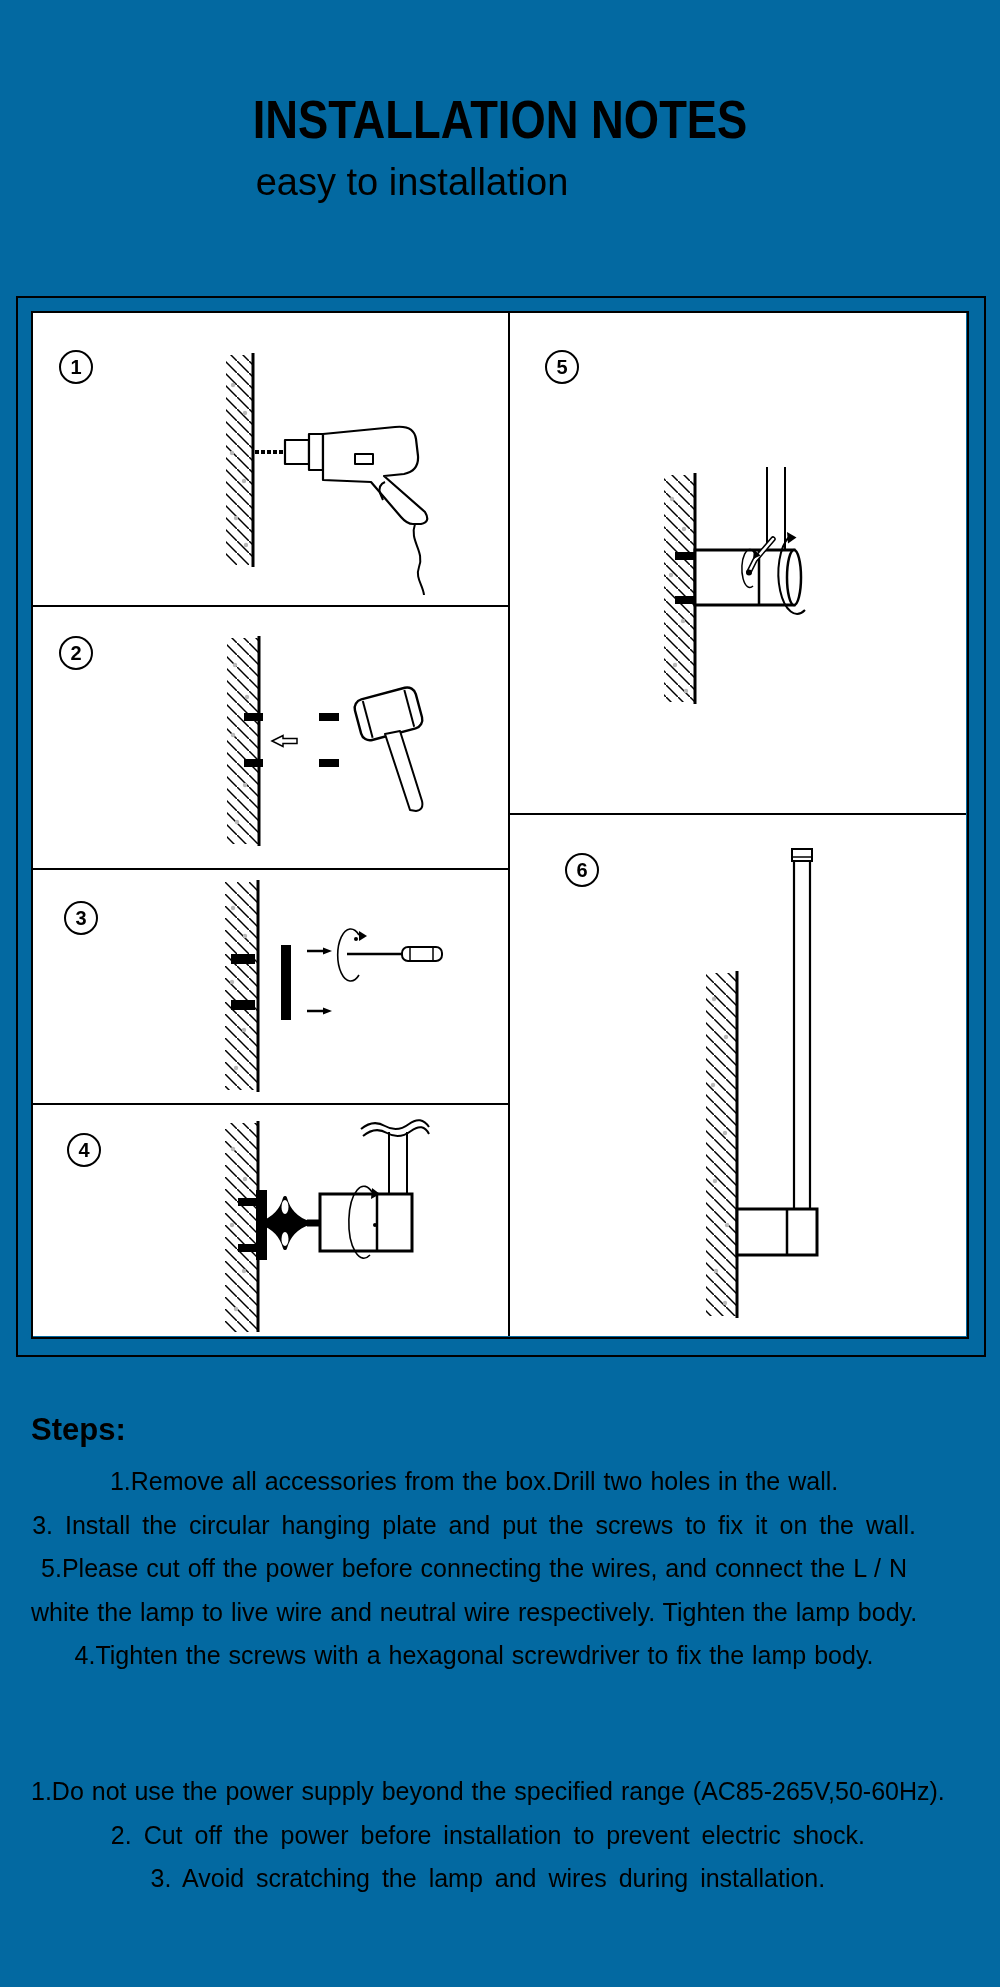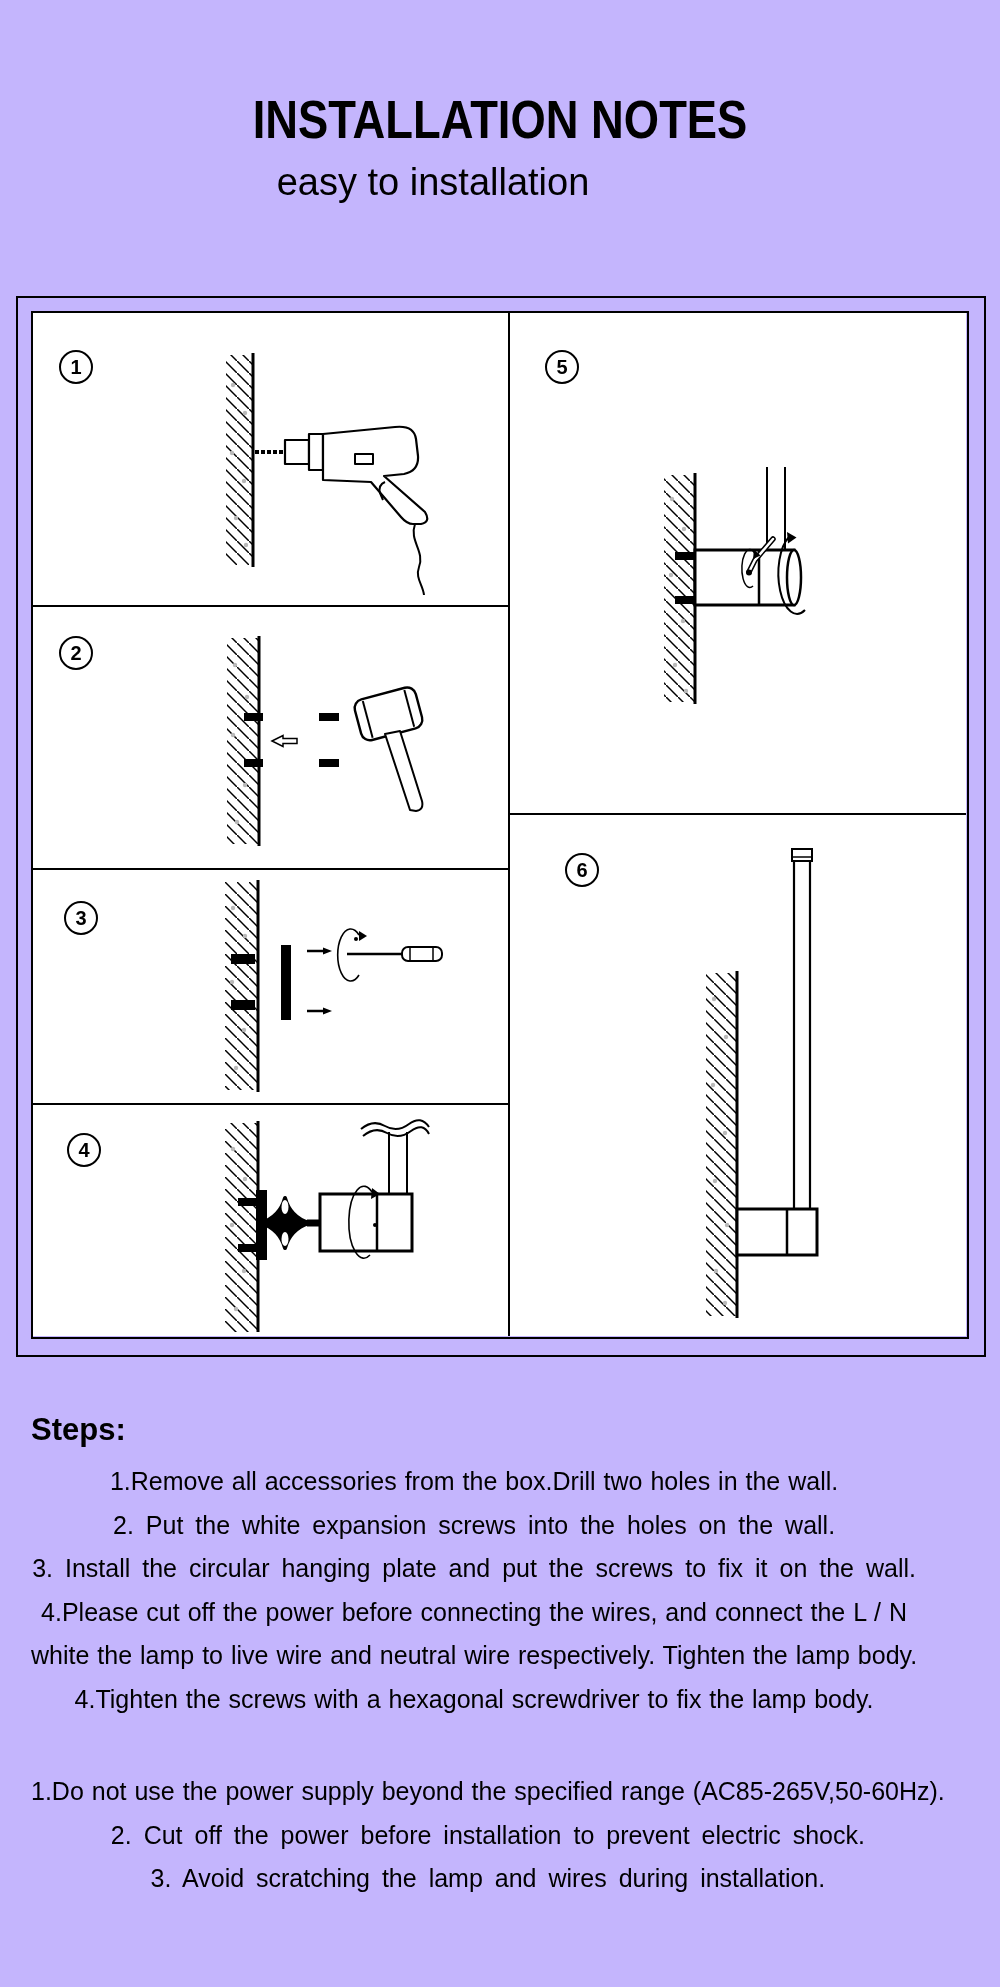--- a/index.html
+++ b/index.html
@@ -1,22 +1,22 @@
 <!DOCTYPE html>
 <html><head>
 <meta charset="utf-8">
 <style>
   html,body{margin:0;padding:0;background:#fff;}
-  .page{position:relative;width:1000px;height:1987px;background:#c4b5fd;color:#000;
+  .page{position:relative;width:1000px;height:1987px;background:#0369a1;color:#000;
         font-family:"Liberation Sans", sans-serif;overflow:hidden;}
   .title{position:absolute;top:92px;left:0;width:1000px;text-align:center;
          font-size:54px;font-weight:700;letter-spacing:0;line-height:1;
          transform:scaleX(0.84);transform-origin:center top;white-space:nowrap;}
   .subtitle{position:absolute;top:160px;left:0;width:824px;text-align:center;
-         font-size:38px;font-weight:400;line-height:1.2;margin-left:21px;}
+         font-size:38px;font-weight:400;line-height:1.2;}
   .figure{position:absolute;left:16px;top:296px;width:970px;height:1061px;
          border:2px solid #000;box-sizing:border-box;}
   .inner{position:absolute;left:13px;top:13px;width:938px;height:1028px;
          border:2.5px solid #000;box-sizing:border-box;}
   .panel{position:absolute;box-sizing:border-box;background:#fff;}
   .p1{left:0;top:0;width:477px;height:294px;border-right:2px solid #000;border-bottom:2px solid #000;}
   .p2{left:0;top:294px;width:477px;height:263px;border-right:2px solid #000;border-bottom:2px solid #000;}
   .p3{left:0;top:557px;width:477px;height:235px;border-right:2px solid #000;border-bottom:2px solid #000;}
   .p4{left:0;top:792px;width:477px;height:231px;border-right:2px solid #000;}
   .p5{left:477px;top:0;width:456px;height:502px;border-bottom:2px solid #000;}
@@ -273,23 +273,22 @@
           </g>
         </svg>
       </div>
 
     </div>
   </div>
 
   <div class="textblock steps">
     <h2>Steps:</h2>
     <p>1.Remove all accessories from the box.Drill two holes in the wall.</p>
-    <p class="sp-wide">2. Put the white expansion screws into the holes on the wall.</p>
     <p class="sp-wide">3. Install the circular hanging plate and put the screws to fix it on the wall.</p>
-    <p>4.Please cut off the power before connecting the wires, and connect the L / N</p>
+    <p>5.Please cut off the power before connecting the wires, and connect the L / N</p>
     <p>white the lamp to live wire and neutral wire respectively. Tighten the lamp body.</p>
     <p>4.Tighten the screws with a hexagonal screwdriver to fix the lamp body.</p>
   </div>
 
   <div class="textblock warning">
     <p>1.Do not use the power supply beyond the specified range (AC85-265V,50-60Hz).</p>
     <p class="sp-wide">2. Cut off the power before installation to prevent electric shock.</p>
     <p class="sp-wide">3. Avoid scratching the lamp and wires during installation.</p>
   </div>
 

